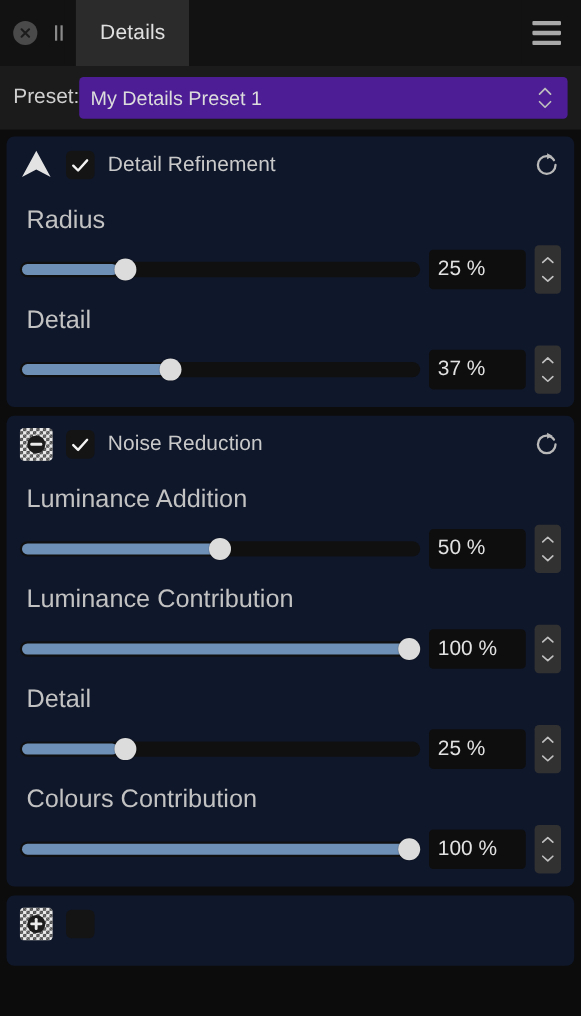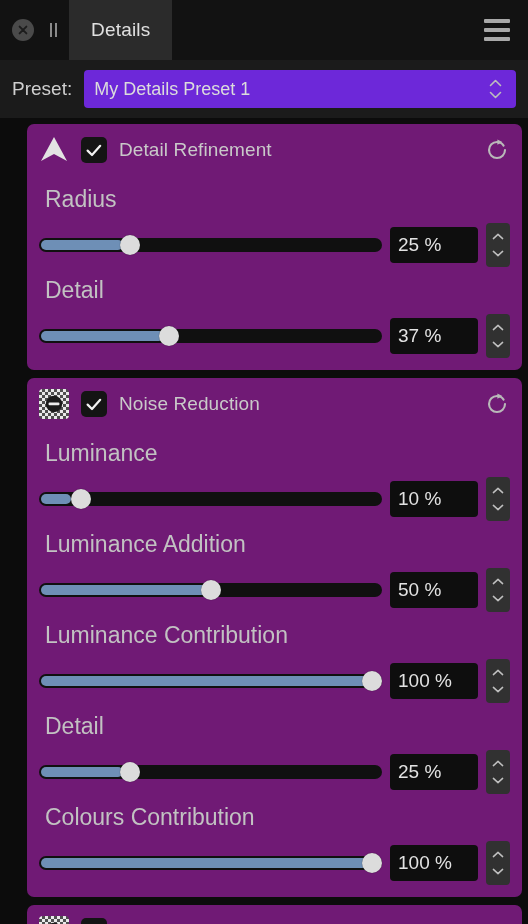--- a/index.html
+++ b/index.html
@@ -93,31 +93,30 @@
   }
 
   
   .preset-row {
     height: 58px;
     min-height: 58px;
     background: #1b1b1b;
     display: flex;
     align-items: center;
     padding: 0 12px;
-    gap: 12px;
   }
   .preset-label {
     font-size: 19px;
     color: #cfcfcf;
     white-space: nowrap;
   }
   .preset-select {
     flex: 1 1 auto;
     height: 38px;
-    background: #6d28d9;
+    background: #4c1d95;
     border-radius: 4px;
     display: flex;
     align-items: center;
     padding: 0 10px;
     cursor: pointer;
     position: relative;
   }
   .preset-value {
     font-size: 18px;
     color: #dcdcdc;
@@ -137,24 +136,23 @@
   .panels {
     flex: 1 1 auto;
     padding: 6px 6px 0 6px;
     display: flex;
     flex-direction: column;
     gap: 8px;
     overflow: hidden;
     background: #0c0c0c;
   }
   .panel {
-    background: #701a75;
+    background: #0f172a;
     border-radius: 7px;
     padding: 0 12px 12px 12px;
-    margin-left: 21px;
   }
   .panel-header {
     height: 52px;
     display: flex;
     align-items: center;
     gap: 12px;
   }
   .panel-icon {
     width: 30px;
     height: 30px;
@@ -395,39 +393,20 @@
           </div>
           <div class="panel-title">Noise Reduction</div>
           <div class="reset-icon">
             <svg width="24" height="24" viewBox="0 0 24 24" aria-hidden="true">
               <path d="M20 12 A8 8 0 1 1 12 4 A8 8 0 0 1 18.6 7.6" fill="none" stroke="#b9b9b9" stroke-width="2.1" stroke-linecap="round"></path>
               <path d="M12.4 1.4 L12.4 6.8 L17.4 4.1 Z" fill="#b9b9b9"></path>
             </svg>
           </div>
         </div>
         <div class="control">
-          <div class="control-label">Luminance</div>
-          <div class="control-row">
-            <div class="slider">
-              <div class="slider-track"></div>
-              <div class="slider-fill" style="width:calc(10% - 4px)"></div>
-              <div class="slider-thumb" style="left:calc(10% - -8px)"></div>
-            </div>
-            <div class="num-field">10 %</div>
-            <div class="stepper">
-              <svg width="12" height="7" viewBox="0 0 12 7" aria-hidden="true">
-                <path d="M1.4 5.6 L6 1.4 L10.6 5.6" fill="none" stroke="#c0c0c0" stroke-width="1.5" stroke-linecap="round" stroke-linejoin="round"></path>
-              </svg>
-              <svg width="12" height="7" viewBox="0 0 12 7" aria-hidden="true">
-                <path d="M1.4 1.4 L6 5.6 L10.6 1.4" fill="none" stroke="#c0c0c0" stroke-width="1.5" stroke-linecap="round" stroke-linejoin="round"></path>
-              </svg>
-            </div>
-          </div>
-        </div>
-        <div class="control">
           <div class="control-label">Luminance Addition</div>
           <div class="control-row">
             <div class="slider">
               <div class="slider-track"></div>
               <div class="slider-fill" style="width:calc(50% - 4px)"></div>
               <div class="slider-thumb" style="left:calc(50% - 0px)"></div>
             </div>
             <div class="num-field">50 %</div>
             <div class="stepper">
               <svg width="12" height="7" viewBox="0 0 12 7" aria-hidden="true">

